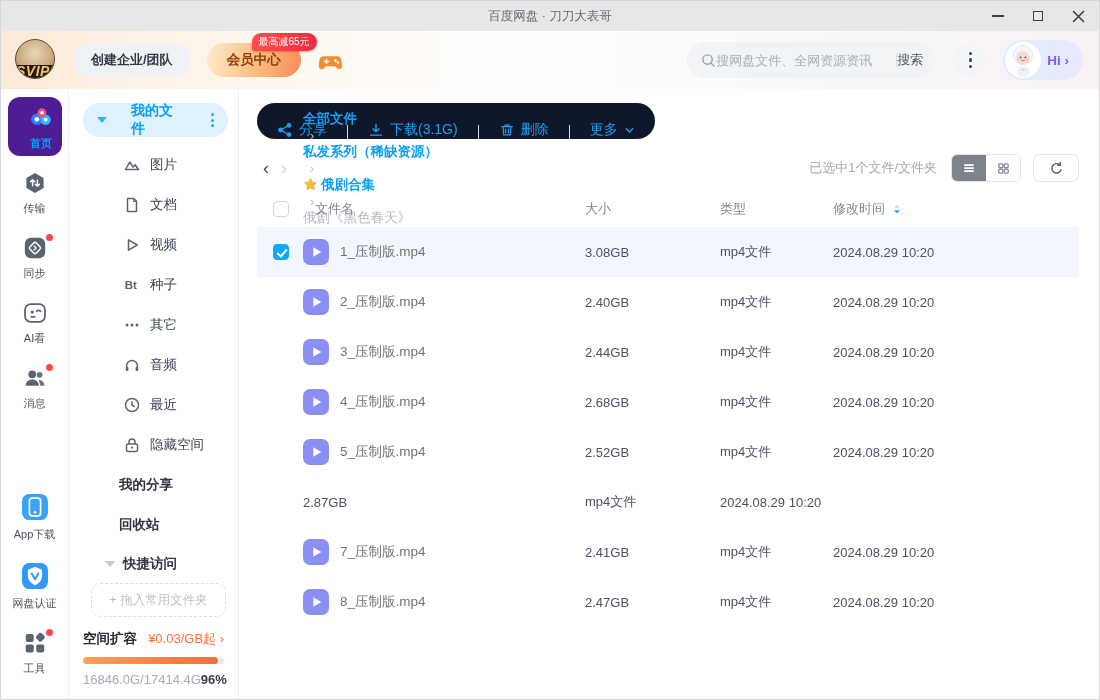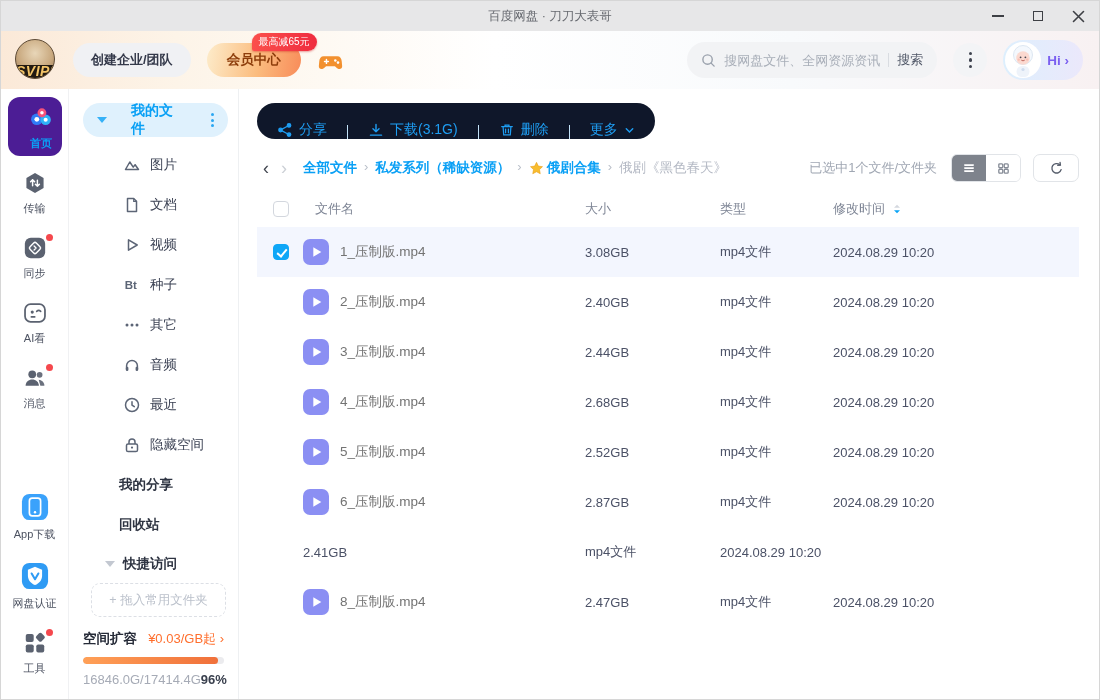--- a/index.html
+++ b/index.html
@@ -18,21 +18,21 @@
   .topbar { height:58px; flex:0 0 auto; display:flex; align-items:center; padding:0 16px 0 14px; gap:16px;
     background:linear-gradient(90deg,#fbe9d8 0%,#fdf4e8 16%,#ffffff 45%,#f8fafc 72%,#f8f1f2 100%); }
   .logo-wrap { width:42px; height:42px; position:relative; flex:0 0 auto; }
   .logo-circle { width:40px; height:40px; border-radius:50%; overflow:hidden; background:radial-gradient(circle at 50% 35%,#e8d6b8 0%,#c9a97f 55%,#8a6a4c 100%); border:1px solid #5d4a35; position:relative; }
   .svip-ribbon { position:absolute; bottom:0; left:0; right:0; height:13px; background:#221a12; color:#f3c468; font-size:14px; font-weight:bold; font-style:italic; text-align:center; line-height:13px; letter-spacing:.5px; }
   .pill-gray { height:34px; border-radius:17px; background:#f0f1f4; color:#34394a; font-size:13px; font-weight:600; display:flex; align-items:center; padding:0 18px; cursor:pointer; }
   .member-wrap { position:relative; }
   .member-btn { height:34px; border-radius:17px; background:linear-gradient(100deg,#fdeccb 0%,#fbbc7e 55%,#f88b59 100%); color:#8d3d0b; font-size:13.5px; font-weight:700; display:flex; align-items:center; padding:0 20px; cursor:pointer; }
   .promo-badge { position:absolute; top:-10px; right:-16px; background:linear-gradient(90deg,#fb4f4c,#ef2c3f); color:#fff; font-size:10px; padding:2px 7px; border-radius:9px 9px 9px 2px; white-space:nowrap; box-shadow:0 1px 2px rgba(200,30,30,.4); }
   .game-btn { width:28px; height:28px; display:flex; align-items:center; justify-content:center; cursor:pointer; }
-  .search-box { margin-left:auto; width:250px; height:36px; border-radius:18px; background:#f2f3f5; display:flex; align-items:center; padding:0 14px; gap:8px; }
+  .search-box { margin-left:auto; width:250px; height:36px; border-radius:18px; background:#f2f3f5; display:flex; align-items:center; padding:0 14px; }
   .search-box input { border:none; outline:none; background:transparent; flex:1; font-size:13px; color:#333; min-width:0; font-family:inherit; }
   .search-box input::placeholder { color:#a8aeb8; }
   .search-divider { width:1px; height:14px; background:#d9dce1; }
   .search-go { font-size:13px; color:#4f5666; cursor:pointer; white-space:nowrap; }
   .menu-dots { width:34px; height:34px; border-radius:50%; background:#f3f4f6; display:flex; flex-direction:column; align-items:center; justify-content:center; gap:3px; cursor:pointer; }
   .menu-dots i { width:3.5px; height:3.5px; border-radius:50%; background:#3f4450; }
   .user-pill { height:40px; border-radius:20px; background:linear-gradient(90deg,#ddeffd,#ebe8fb); display:flex; align-items:center; gap:6px; padding:2px 14px 2px 2px; cursor:pointer; }
   .greeting { color:#7a5ff0; font-size:13.5px; font-weight:700; }
 
   
@@ -410,21 +410,21 @@
           <span>更多</span>
           <svg width="11" height="11" viewBox="0 0 12 12" fill="none" stroke="#1e9df2" stroke-width="1.6" stroke-linecap="round">
               <path d="M2.5 4.2L6 7.7l3.5-3.5"></path>
             </svg>
         </div>
       </div>
 
       <div class="crumb-row">
         <span class="nav-arrow nav-back">‹</span>
         <span class="nav-arrow nav-fwd">›</span>
-        <span id="crumbs" style="display:flex;align-items:flex-start;">
+        <span id="crumbs" style="display:flex;align-items:flex-start;flex-direction:column;">
             <span class="crumb">
               <span>全部文件</span>
             </span>
             <span class="crumb-sep">›</span>
             <span class="crumb">
               <span>私发系列（稀缺资源）</span>
             </span>
             <span class="crumb-sep">›</span>
             <span class="crumb">
               <span style="display: flex;">
@@ -544,33 +544,33 @@
                 <path d="M10.3 8.2l8 4.8-8 4.8z" fill="#fff"></path>
               </svg>
       <span class="file-name row-name">5_压制版.mp4</span>
     </span>
     <span class="row-size">2.52GB</span>
     <span class="row-type">mp4文件</span>
     <span class="row-time">2024.08.29 10:20</span>
   </div>
           <div class="file-row">
     <span class="checkbox checked row-check hidden"></span>
-    <span class="name-cell">
-      <svg class="vid-icon" viewBox="0 0 26 26">
-                <rect width="26" height="26" rx="7" fill="#8b8ff3"></rect>
-                <path d="M10.3 8.2l8 4.8-8 4.8z" fill="#fff"></path>
-              </svg>
-      <span class="file-name row-name">6_压制版.mp4</span>
-    </span>
     <span class="row-size">2.87GB</span>
     <span class="row-type">mp4文件</span>
     <span class="row-time">2024.08.29 10:20</span>
   </div>
           <div class="file-row">
     <span class="checkbox checked row-check hidden"></span>
+    <span class="name-cell">
+      <svg class="vid-icon" viewBox="0 0 26 26">
+                <rect width="26" height="26" rx="7" fill="#8b8ff3"></rect>
+                <path d="M10.3 8.2l8 4.8-8 4.8z" fill="#fff"></path>
+              </svg>
+      <span class="file-name row-name">7_压制版.mp4</span>
+    </span>
     <span class="row-size">2.41GB</span>
     <span class="row-type">mp4文件</span>
     <span class="row-time">2024.08.29 10:20</span>
   </div>
           <div class="file-row">
     <span class="checkbox checked row-check hidden"></span>
     <span class="name-cell">
       <svg class="vid-icon" viewBox="0 0 26 26">
                 <rect width="26" height="26" rx="7" fill="#8b8ff3"></rect>
                 <path d="M10.3 8.2l8 4.8-8 4.8z" fill="#fff"></path>

